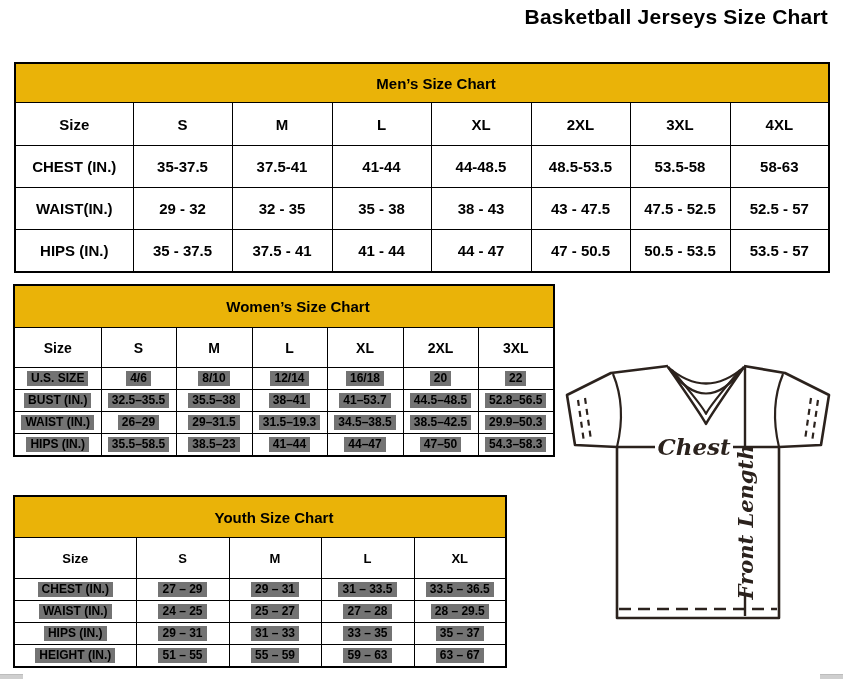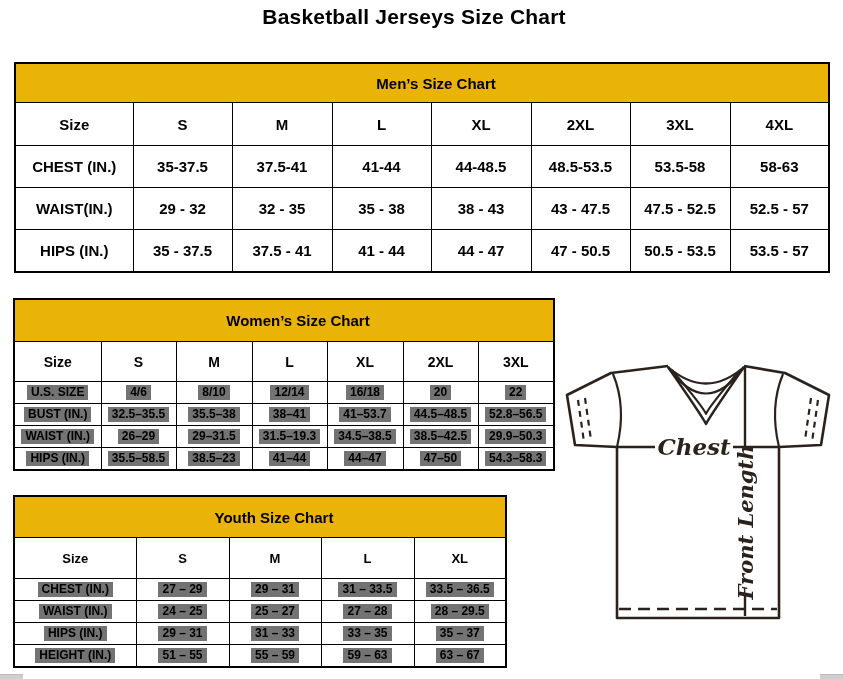--- a/index.html
+++ b/index.html
@@ -1,35 +1,35 @@
 <!DOCTYPE html>
 <html><head>
 <meta charset="utf-8">
 <style>
   html,body{margin:0;padding:0;}
   body{
     width:843px;height:679px;position:relative;background:#ffffff;
     font-family:"Liberation Sans",sans-serif;color:#000;overflow:hidden;
   }
   .page-title{
-    position:absolute;top:5px;left:0;width:828px;text-align:center;
+    position:absolute;top:5px;left:0;width:828px;text-align:right;
     font-size:21px;font-weight:bold;margin:0;letter-spacing:.2px;
   }
   table{border-collapse:collapse;table-layout:fixed;position:absolute;background:#fff;}
   td,th{padding:0;text-align:center;vertical-align:middle;overflow:hidden;white-space:nowrap;}
   .chart-header{background:#eab308;font-weight:bold;font-size:15px;padding-left:28px;}
   
   .mens{left:14px;top:62px;width:814px;border:2px solid #000;}
   .mens td,.mens th{border:1.5px solid #000;font-weight:bold;}
   .mens .chart-header{height:38px;}
   .mens .size-row td{height:42px;font-size:15px;}
   .mens .data-row td{height:41px;font-size:15px;}
   .mens .lbl{font-size:14px;}
   
-  .womens{left:13px;top:298px;width:540px;border:2px solid #000;}
+  .womens{left:13px;top:284px;width:540px;border:2px solid #000;}
   .womens td,.womens th{border:1px solid #000;font-weight:bold;}
   .womens .chart-header{height:41px;}
   .womens .size-row td{height:39px;font-size:14px;}
   .womens .data-row td{height:21px;font-size:12px;}
   .womens .lbl{font-size:11.5px;}
   
   .youth{left:13px;top:495px;width:492px;border:2px solid #000;}
   .youth td,.youth th{border:1px solid #000;font-weight:bold;}
   .youth .chart-header{height:40px;}
   .youth .size-row td{height:40px;font-size:13px;}

